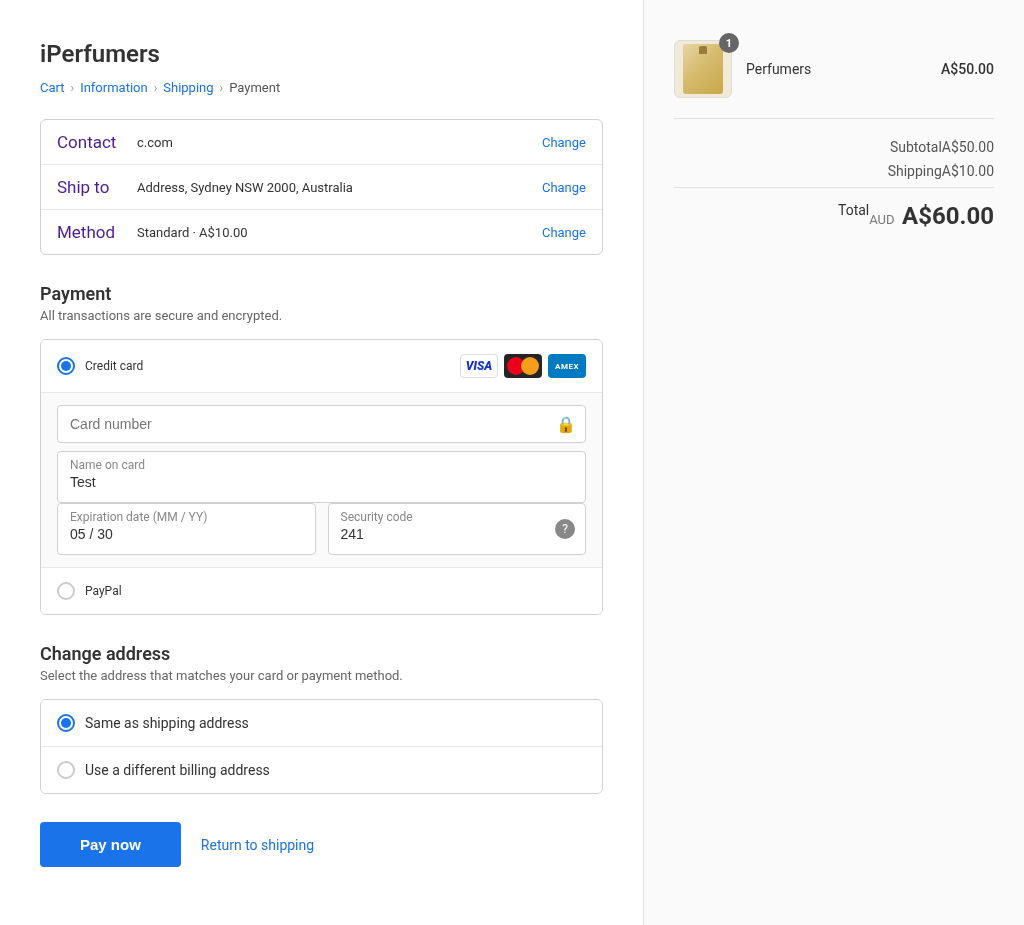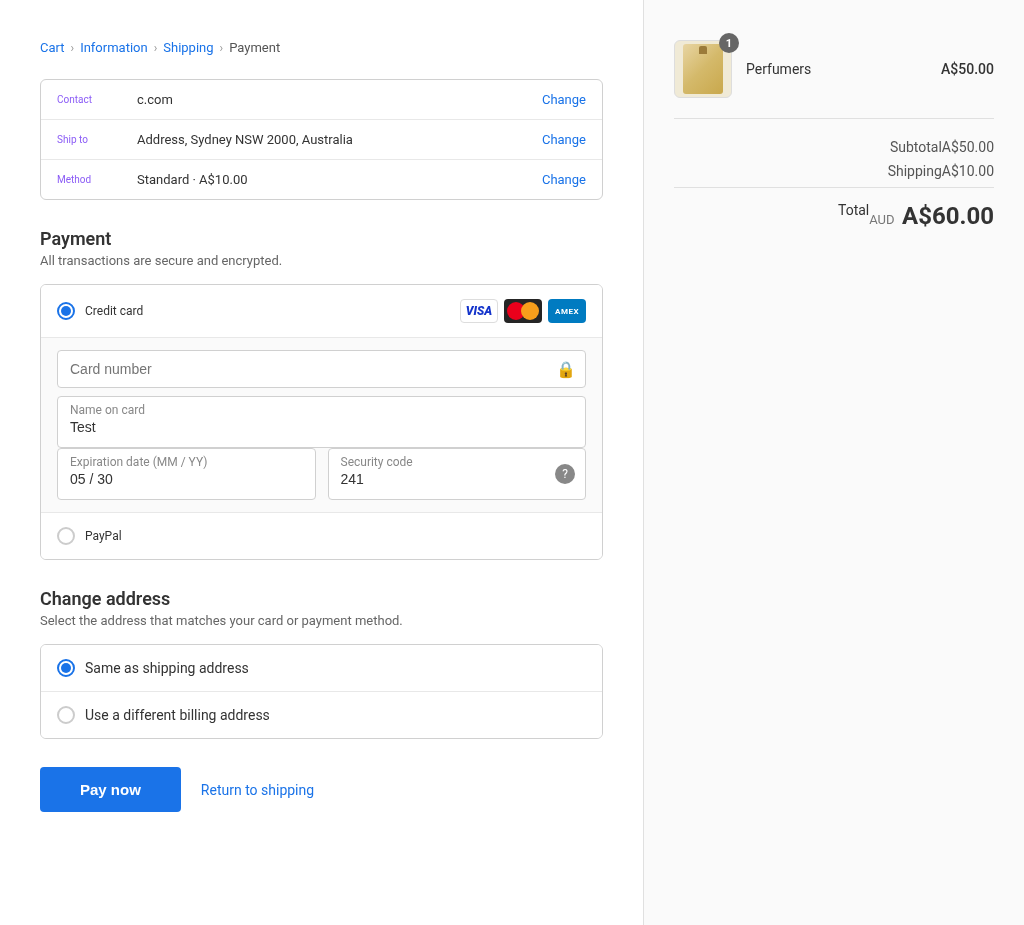--- a/index.html
+++ b/index.html
@@ -63,22 +63,22 @@
     }
     .info-row {
       display: flex;
       align-items: center;
       padding: 12px 16px;
       border-bottom: 1px solid #e8e8e8;
     }
     .info-row:last-child { border-bottom: none; }
     .info-label {
       width: 80px;
-      color: #8b5cf6;
-      font-size: 10px;
+      color: #4c1d95;
+      font-size: 17px;
     }
     .info-value {
       flex: 1;
       color: #333;
       font-size: 13px;
     }
     .info-change {
       color: #1a73e8;
       text-decoration: none;
       font-size: 13px;
@@ -409,20 +409,21 @@
       color: #777;
       margin-right: 4px;
     }
   </style>
 </head>
 <body>
 
 <div class="page-wrapper">
 
   <div class="left-panel">
+    <h1 class="store-title">iPerfumers</h1>
 
     <nav class="breadcrumb">
       <a href="#">Cart</a>
       <span class="breadcrumb-separator">›</span>
       <a href="#">Information</a>
       <span class="breadcrumb-separator">›</span>
       <a href="#">Shipping</a>
       <span class="breadcrumb-separator">›</span>
       <span class="breadcrumb-current">Payment</span>
     </nav>

